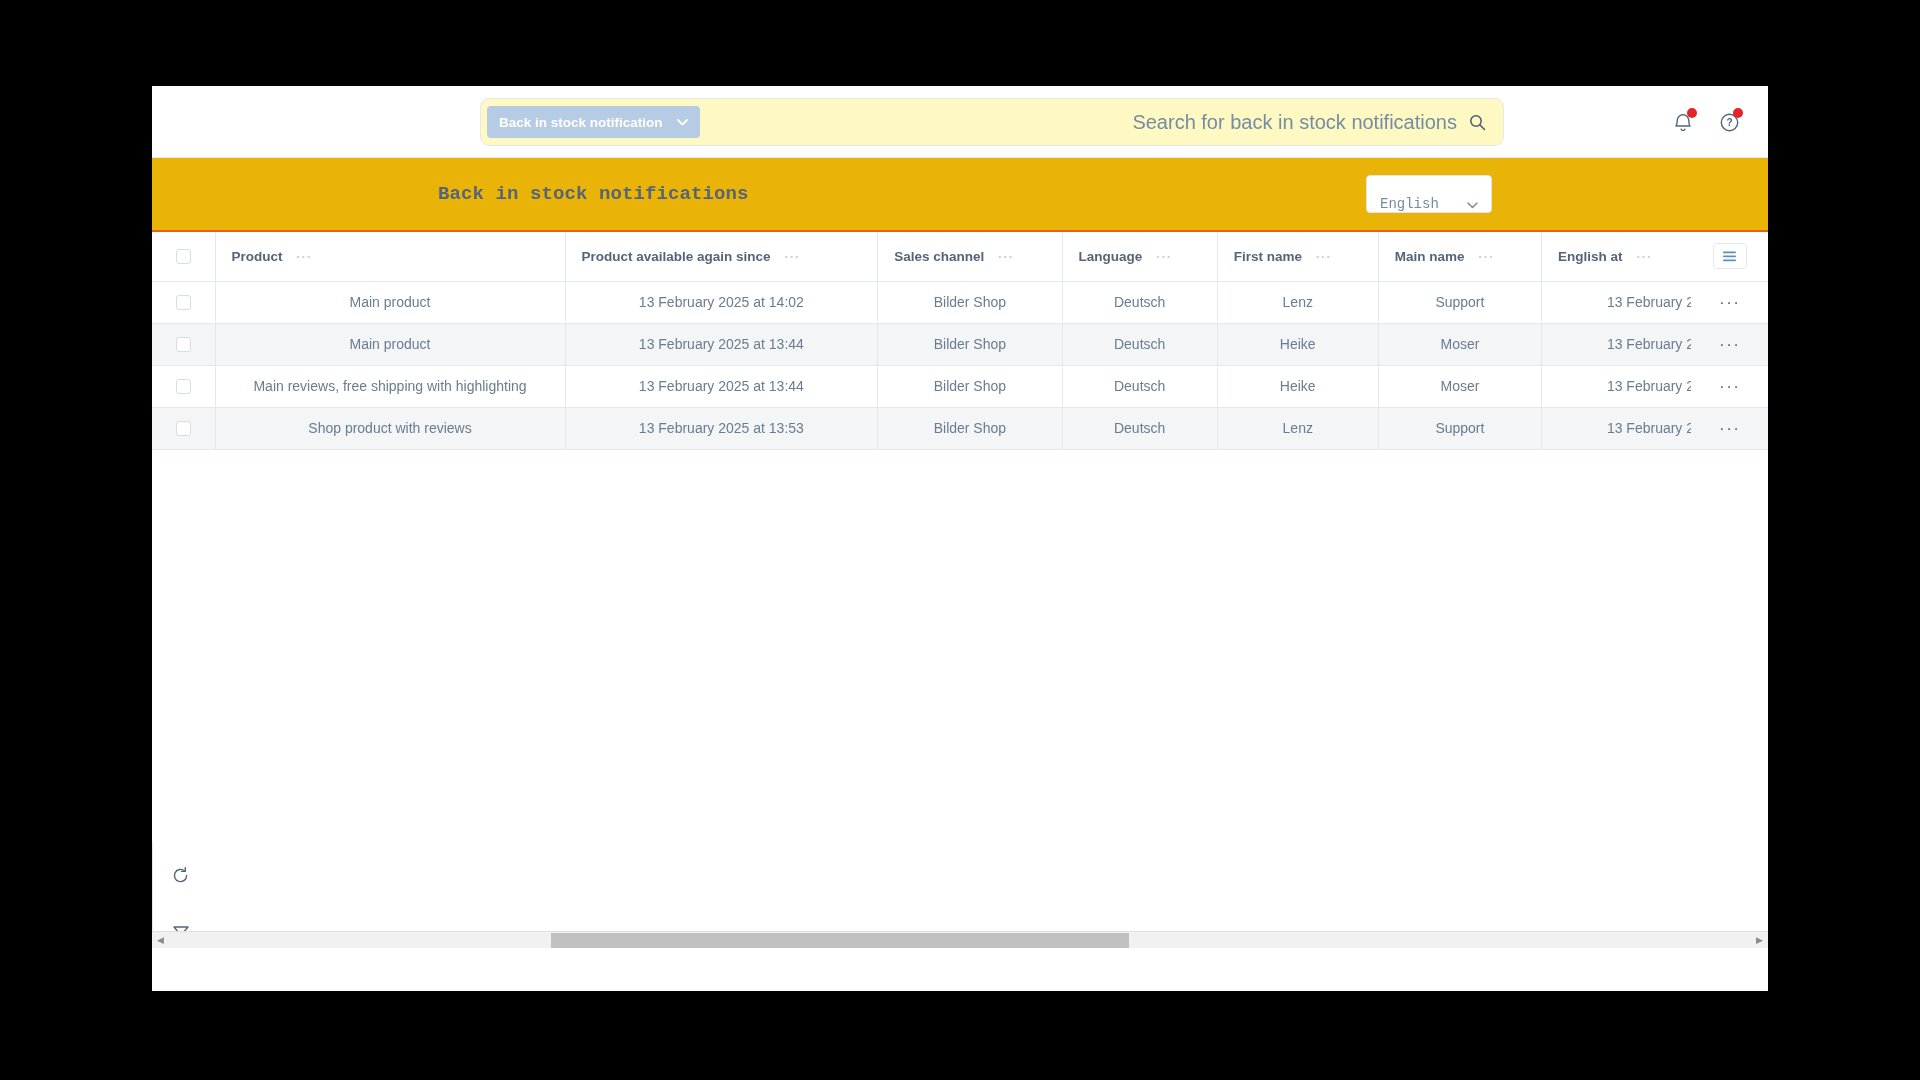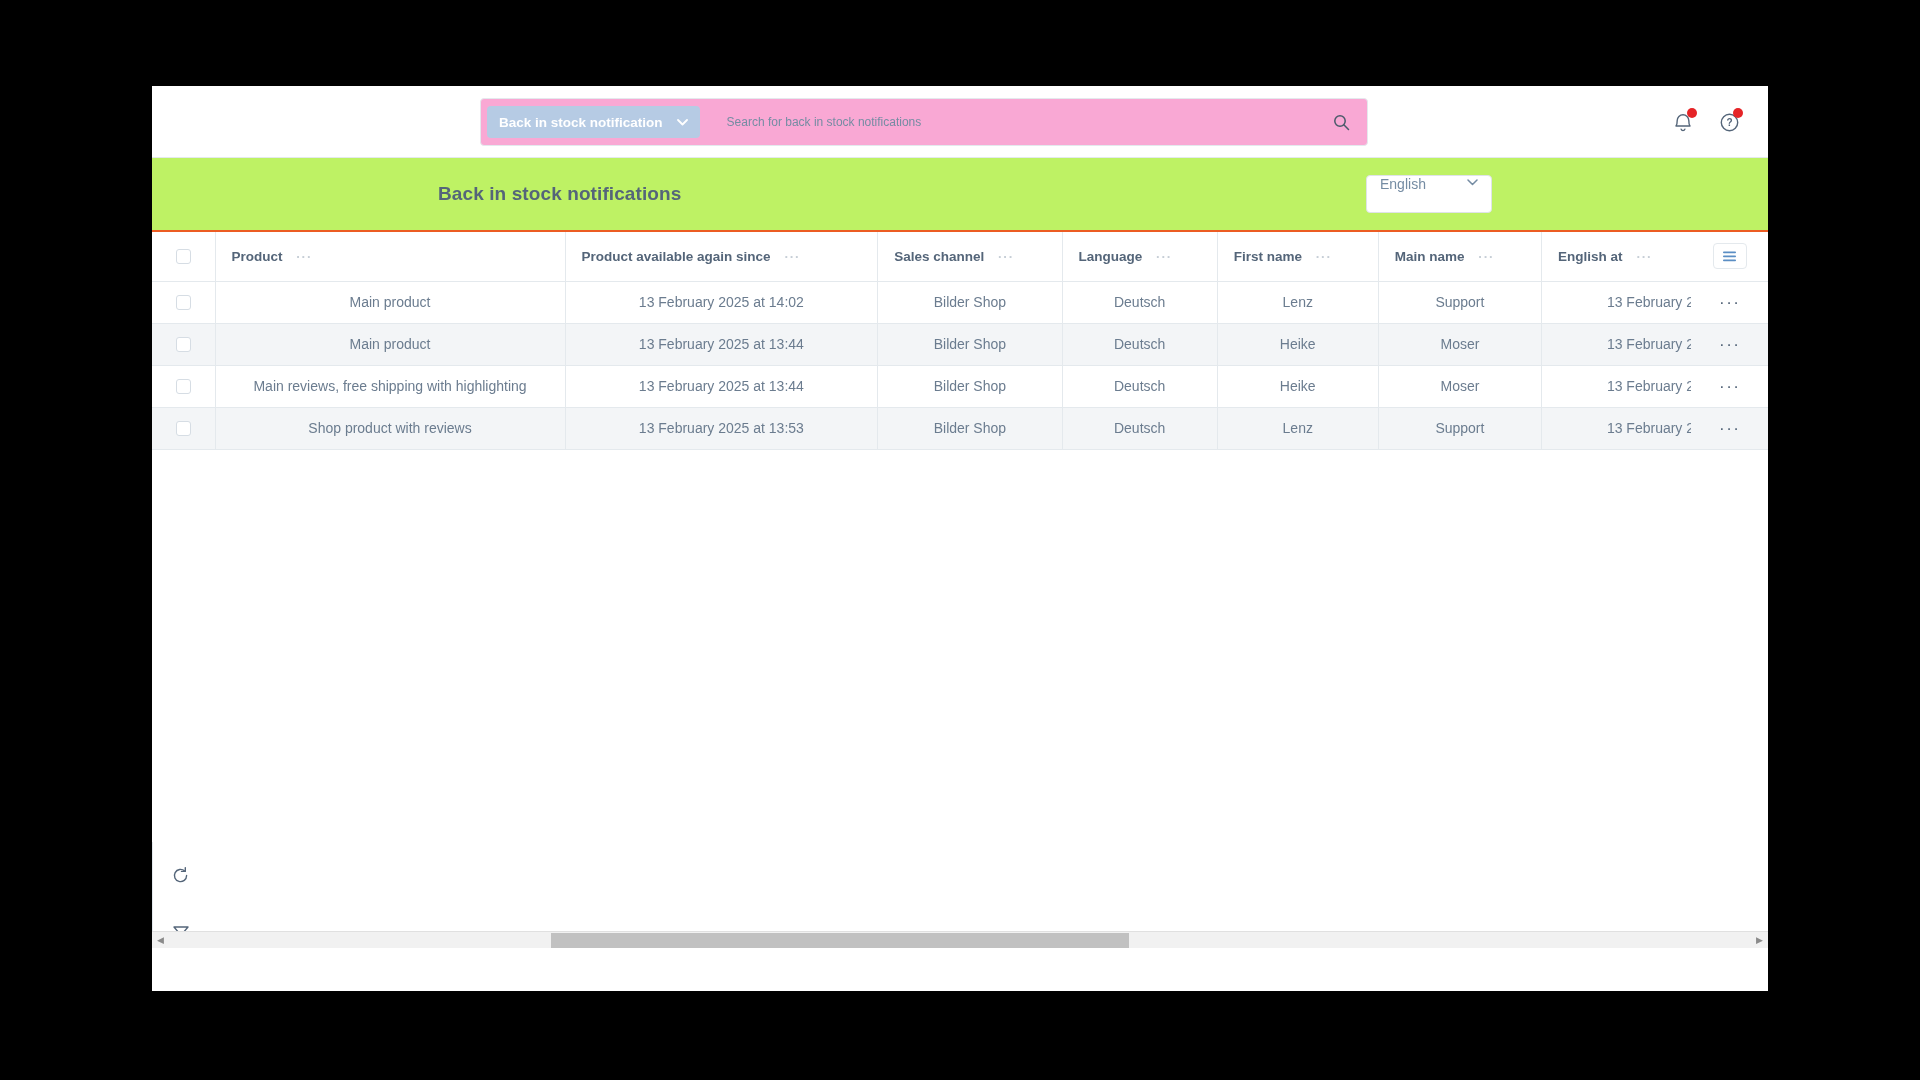--- a/index.html
+++ b/index.html
@@ -30,25 +30,25 @@
     background: #ffffff;
     border-bottom: 1px solid #e4e9ed;
     display: flex;
     align-items: center;
   }
 
   #search-wrap {
     position: absolute;
     left: 328px;
     top: 12px;
-    width: 888px;
+    width: 1024px;
     height: 48px;
     border: 1px solid #e4e9ed;
-    border-radius: 4px;
-    background: #f9a8d4;
+    border-radius: 9px;
+    background: #fef9c3;
     display: flex;
     align-items: center;
     padding: 0 6px 0 6px;
   }
 
   #entity-select {
     height: 32px;
     background: #b6cbe4;
     border: none;
     border-radius: 4px;
@@ -62,24 +62,25 @@
     cursor: pointer;
     white-space: nowrap;
   }
   #entity-select .chev { font-size: 11px; font-weight: bold; line-height: 1; }
 
   #search-input {
     flex: 1;
     border: none;
     outline: none;
     font-family: "Liberation Sans", sans-serif;
-    font-size: 12px;
+    font-size: 20px;
     color: #4a5a6a;
-    padding-left: 27px;
+    padding-left: 6px;
     background: transparent;
+    text-align: right;
   }
   #search-input::placeholder { color: #758ca3; }
 
   #search-icon-btn {
     width: 40px; height: 40px;
     display: flex; align-items: center; justify-content: center;
     cursor: pointer;
   }
 
   #topbar-actions {
@@ -102,43 +103,44 @@
     top: 1px; right: 1px;
     width: 10px; height: 10px;
     border-radius: 50%;
     background: #e52427;
   }
 
   
   #page-header {
     position: relative;
     height: 74px;
-    background: #bef264;
+    background: #eab308;
     border-bottom: 2px solid #ec5c23;
     display: flex;
     align-items: center;
+    font-family: Liberation Mono, monospace;
   }
   #page-title {
     position: absolute;
     left: 286px;
     font-size: 19px;
     font-weight: bold;
     color: #546579;
     letter-spacing: .1px;
   }
   #lang-select {
     position: absolute;
     right: 276px;
     width: 126px;
     height: 38px;
     border: 1px solid #dfe3e8;
     border-radius: 4px;
     background: #ffffff;
     display: flex;
-    align-items: flex-start;
+    align-items: flex-end;
     justify-content: space-between;
     padding: 0 13px;
     font-size: 14px;
     color: #758ca3;
     cursor: pointer;
   }
   #lang-select .chev { font-size: 11px; color: #758ca3; }
 
   
   #table-area {

